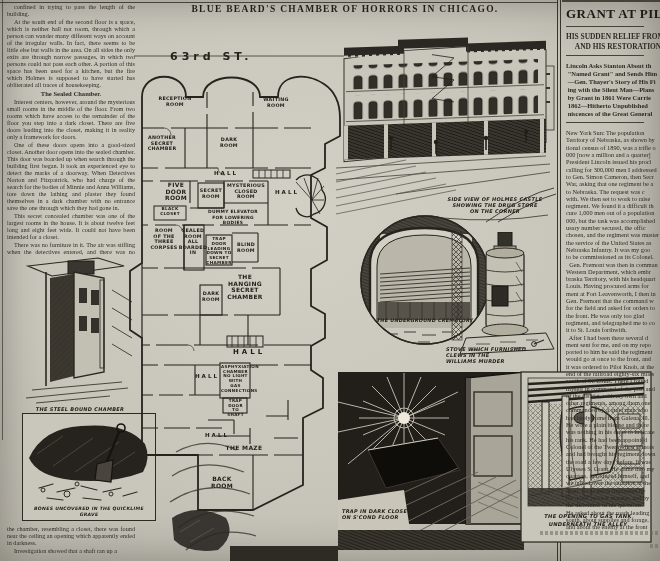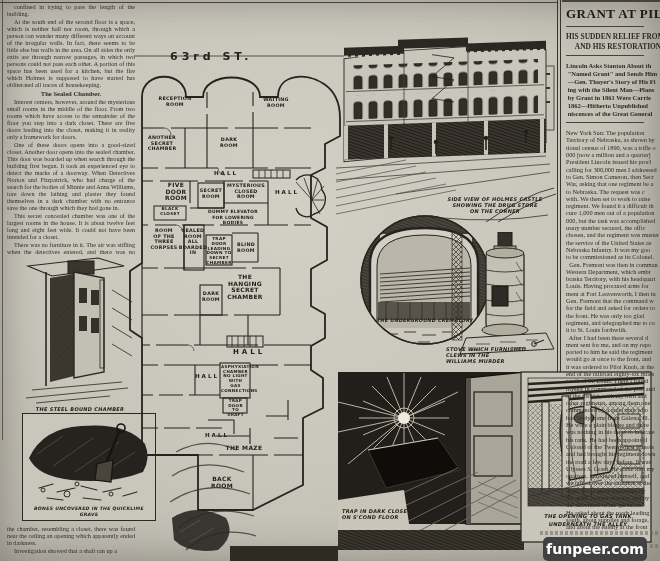--- a/index.html
+++ b/index.html
@@ -63,20 +63,21 @@
 </svg>
 
 <div class="stage">
 
   <div class="rule-h" style="left:0;top:2px;width:557px;"></div>
   <div class="rule-h" style="left:562px;top:0;width:98px;height:2px;"></div>
   <div class="rule-v" style="left:2px;top:0;height:440px;opacity:.7;"></div>
   <div class="rule-v" style="left:557px;top:0;height:561px;"></div>
   <div class="rule-v" style="left:560px;top:0;height:561px;"></div>
 
+  <div class="title">BLUE BEARD'S CHAMBER OF HORRORS IN CHICAGO.</div>
 
   <div class="news" style="position:absolute;left:7px;top:3px;width:128px;height:252px;overflow:hidden;">
     <p>confined in trying to pass the length of the building.</p>
     <p>At the south end of the second floor is a space, which is neither hall nor room, through which a person can wander many different ways on account of the irregular walls. In fact, there seems to be little else but walls in the area. On all sides the only exits are through narrow passages, in which two persons could not pass each other. A portion of this space has been used for a kitchen, but the fire which Holmes is supposed to have started has obliterated all traces of housekeeping.</p>
     <p class="subhead">The Sealed Chamber.</p>
     <p>Interest centers, however, around the mysterious small rooms in the middle of the floor. From two rooms which have access to the remainder of the floor you step into a dark closet. There are five doors leading into the closet, making it in reality only a framework for doors.</p>
     <p>One of these doors opens into a good-sized closet. Another door opens into the sealed chamber. This door was boarded up when search through the building first began. It took an experienced eye to detect the marks of a doorway. When Detectives Norton and Fitzpatrick, who had charge of the search for the bodies of Minnie and Anna Williams, tore down the lathing and plaster they found themselves in a dark chamber with no entrance save the one through which they had gone in.</p>
     <p>This secret concealed chamber was one of the largest rooms in the house. It is about twelve feet long and eight feet wide. It could not have been intended for a closet.</p>
     <p>There was no furniture in it. The air was stifling when the detectives entered, and there was no visible means of ventilation at that time. Later, however, in a triangular end of</p>
   </div>
@@ -429,15 +430,14 @@
 his quiet, modest manner, and by
 the directness of his questions.
 He asked about the roads leading
 south, about supplies and forage,
 and about the enemy at the front</div>
   </div>
 
   <div class="blurline" style="left:540px;top:531px;width:118px;"></div>
   <div class="blurline" style="left:650px;top:544px;width:10px;"></div>
 
-  <div class="watermark">funpeer.com</div>
 
 </div>
 
 </body></html>

